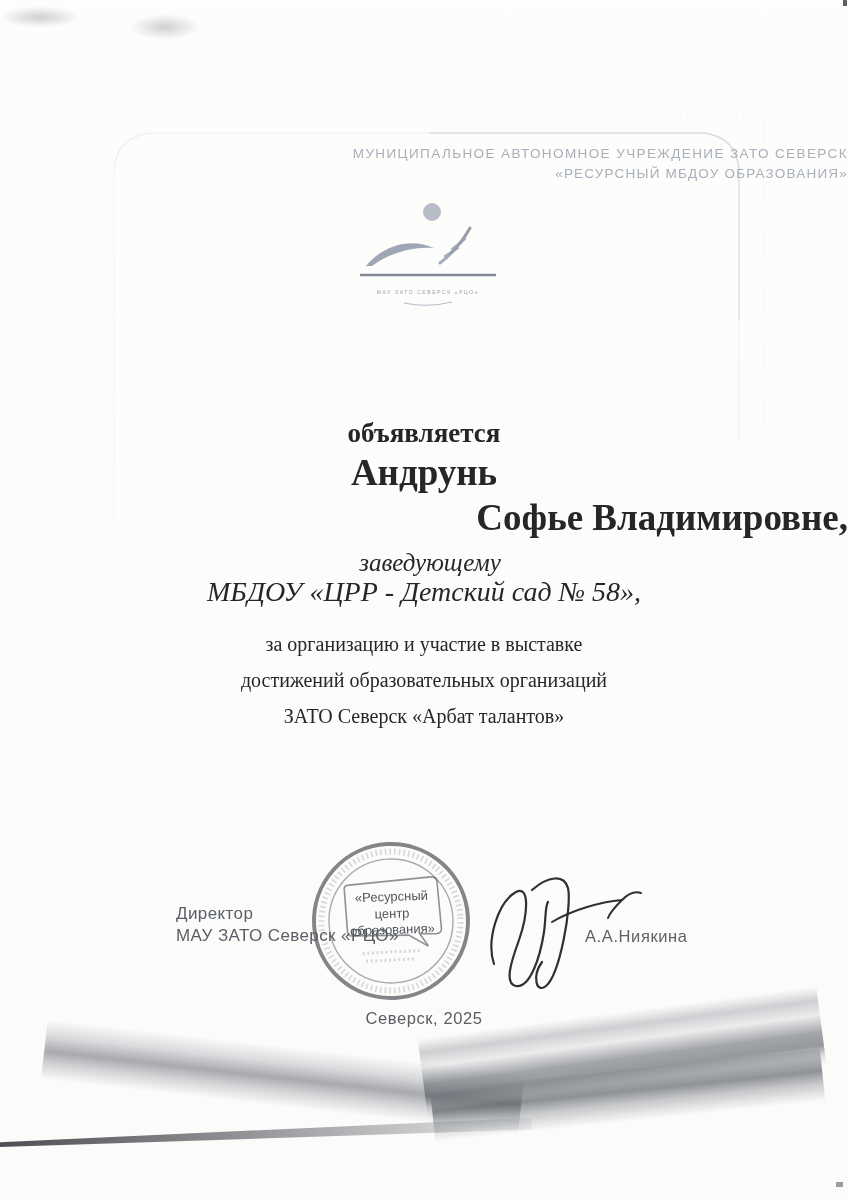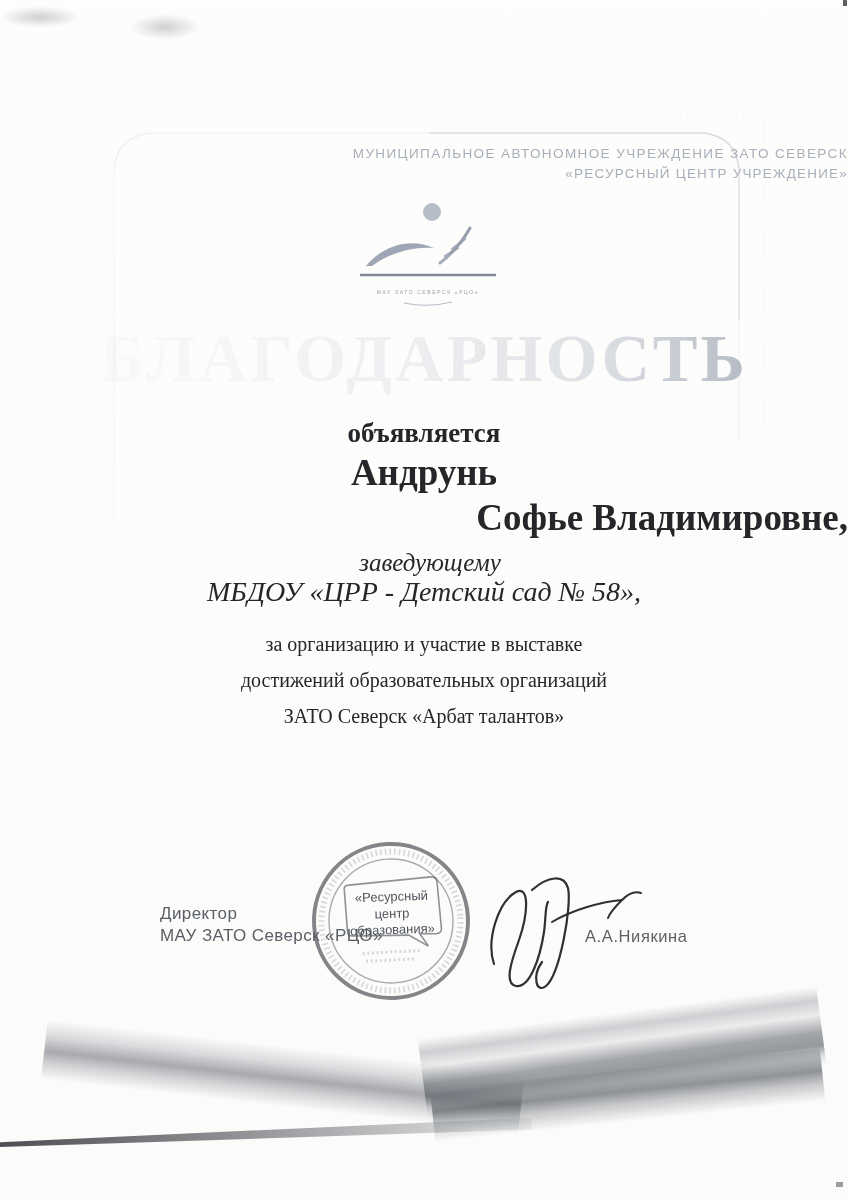--- a/index.html
+++ b/index.html
@@ -41,21 +41,21 @@
   .declared{top:418px;left:0;width:100%;text-align:center;font-size:27px;font-weight:700;}
   .surname{top:451px;left:0;width:100%;text-align:center;font-size:37px;font-weight:700;}
   .namepatr{top:496px;left:0;width:100%;text-align:right;font-size:37px;font-weight:700;}
   .position{top:549px;left:0;width:100%;text-align:center;font-size:25px;font-style:italic;padding-left:6px;}
   .orgname{top:576px;left:0;width:100%;text-align:center;font-size:28px;font-style:italic;}
   .reason{top:626px;left:0;width:100%;text-align:center;font-size:20px;line-height:36px;}
 
   
   .signer-role{top:903px;left:160px;font-size:17px;line-height:22px;color:#5a5e66;
                letter-spacing:0.4px;}
-  .signer-role span{display:block;}
+  .signer-role span{display:block;margin-left:16px;}
   .signer-name{top:927px;left:585px;font-size:16.5px;color:#5f6369;letter-spacing:0.6px;}
   .stamp-text{top:889px;left:341px;width:102px;text-align:center;z-index:4;
               font-size:13px;line-height:16.5px;color:#4f535b;transform:rotate(-2deg);}
   .place-year{top:1009px;left:0;width:100%;text-align:center;font-size:16.5px;
               color:#595d63;letter-spacing:0.6px;}
 
   
   .band{position:absolute;pointer-events:none;filter:blur(0.6px);}
   .bandA{left:48px;top:1018px;width:480px;height:64px;transform:rotate(6.5deg);
          transform-origin:left top;
@@ -92,38 +92,37 @@
     <path d="M739 169 V320" stroke="#aab0b8" stroke-width="1.5" opacity="0.34"></path>
     <path d="M739 320 V440" stroke="#b9bec6" stroke-width="1.3" opacity="0.16"></path>
     <path d="M630 114 H772" stroke="#b9bec6" stroke-width="1.2" opacity="0.18" stroke-dasharray="3 4"></path>
     <path d="M763 120 V430" stroke="#b9bec6" stroke-width="1.2" opacity="0.15" stroke-dasharray="3 4"></path>
     <path d="M150 133 Q117 137 114 169" stroke="#b9bec6" stroke-width="1.4" opacity="0.20"></path>
     <path d="M114 169 V520" stroke="#c2c6cd" stroke-width="1.3" opacity="0.14"></path>
   </svg>
 
   <div class="abs org-lines">
     <div class="l1">МУНИЦИПАЛЬНОЕ АВТОНОМНОЕ УЧРЕЖДЕНИЕ ЗАТО СЕВЕРСК</div>
-    <div class="l2">«РЕСУРСНЫЙ ЦЕНТР УЧРЕЖДЕНИЕ»</div>
+    <div class="l2">«РЕСУРСНЫЙ МБДОУ ОБРАЗОВАНИЯ»</div>
   </div>
 
   <div class="abs logo-wrap">
     <svg width="164" height="88" viewBox="0 0 164 88" fill="none" xmlns="http://www.w3.org/2000/svg">
       <circle cx="86" cy="16" r="9" fill="#9aa3b2" opacity="0.7"></circle>
       <path d="M124 32 C116 46 106 58 94 67" stroke="#8e97a8" stroke-width="3" opacity="0.8" stroke-linecap="round"></path>
       <path d="M124 32 L115 47 M119 43 L106 53 M112 52 L99 60" stroke="#8e97a8" stroke-width="2.4" opacity="0.7" stroke-linecap="round"></path>
       <path d="M20 70 C38 48 66 42 88 52 C70 50 44 56 26 70 Z" fill="#8e97a8" opacity="0.85"></path>
       <path d="M14 79 H150" stroke="#6d7484" stroke-width="2.6" opacity="0.85"></path>
     </svg>
     <div class="logo-caption">МАУ ЗАТО СЕВЕРСК «РЦО»</div>
     <svg width="60" height="10" viewBox="0 0 60 10" style="margin-top:1px">
       <path d="M6 4 Q30 9 54 3" stroke="#a6adba" stroke-width="1.2" fill="none" opacity="0.8"></path>
     </svg>
   </div>
 
-  <div class="abs watermark">БЛАГОДАРНОСТЬ</div>
 
   <div class="abs serif declared">объявляется</div>
   <div class="abs serif surname">Андрунь</div>
   <div class="abs serif namepatr">Софье Владимировне,</div>
   <div class="abs serif position">заведующему</div>
   <div class="abs serif orgname">МБДОУ «ЦРР - Детский сад № 58»,</div>
 
   <div class="abs serif reason">
     <div>за организацию и участие в выставке</div>
     <div>достижений образовательных организаций</div>
@@ -152,20 +151,21 @@
   <svg class="abs" style="left:472px;top:862px;z-index:2;" width="240" height="132" viewBox="0 0 240 132" fill="none" xmlns="http://www.w3.org/2000/svg">
     <path d="M22 102 C14 78 26 40 44 30 C58 23 56 52 47 78 C39 100 32 122 44 124
              C58 126 68 96 72 70 C74 56 73 44 76 40" stroke="#2e3034" stroke-width="2.2" stroke-linecap="round"></path>
     <path d="M60 28 C76 14 92 12 96 26 C100 44 88 112 74 124 C64 132 60 114 70 100" stroke="#2e3034" stroke-width="2.2" stroke-linecap="round"></path>
     <path d="M80 60 C100 48 128 40 150 38 C144 44 138 50 136 56" stroke="#2e3034" stroke-width="2" stroke-linecap="round"></path>
     <path d="M150 38 C156 32 163 29 169 31" stroke="#2e3034" stroke-width="2" stroke-linecap="round"></path>
   </svg>
 
   <div class="abs signer-name">А.А.Ниякина</div>
 
+  <div class="abs place-year">Северск, 2025</div>
 
   <div class="band bandA"></div>
   <div class="band bandB"></div>
   <div class="band bandC"></div>
   <div class="band bandD"></div>
 
   <div class="smudge" style="left:0;top:6px;width:80px;height:22px;"></div>
   <div class="smudge" style="left:130px;top:14px;width:70px;height:26px;"></div>
   <div class="speck" style="left:843px;top:0;width:4px;height:6px;"></div>
   <div class="speck" style="left:836px;top:1182px;width:7px;height:5px;opacity:0.6;"></div>

